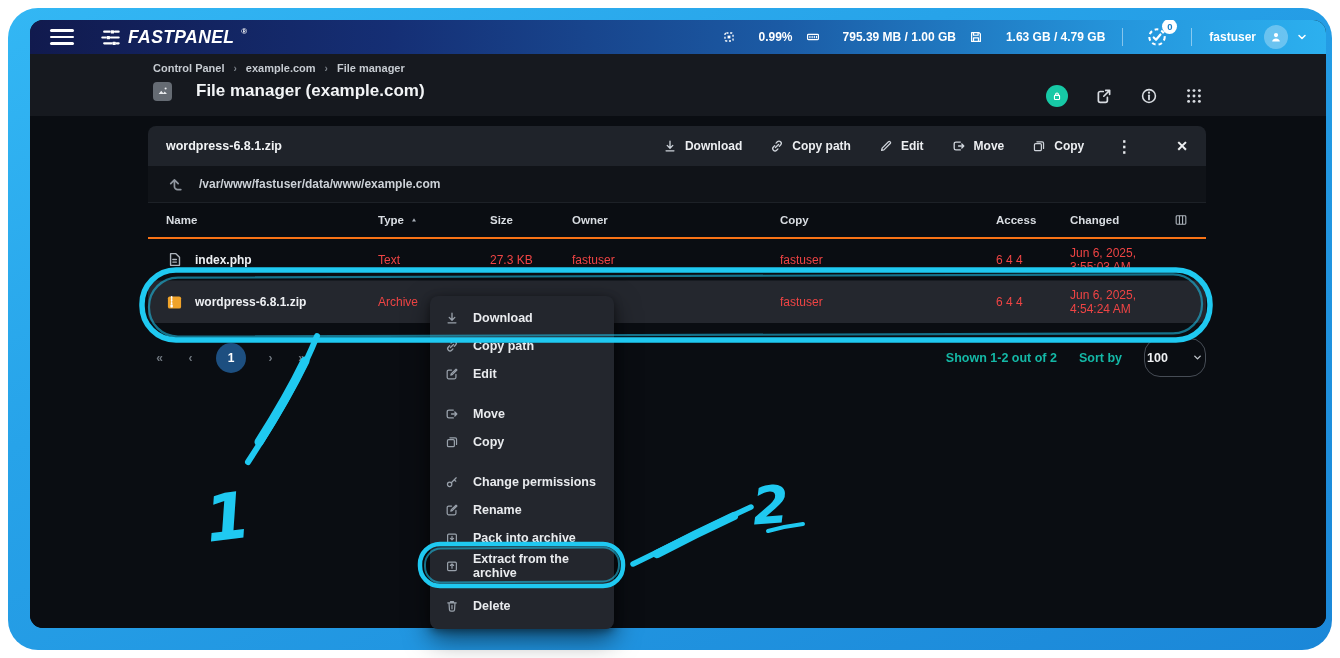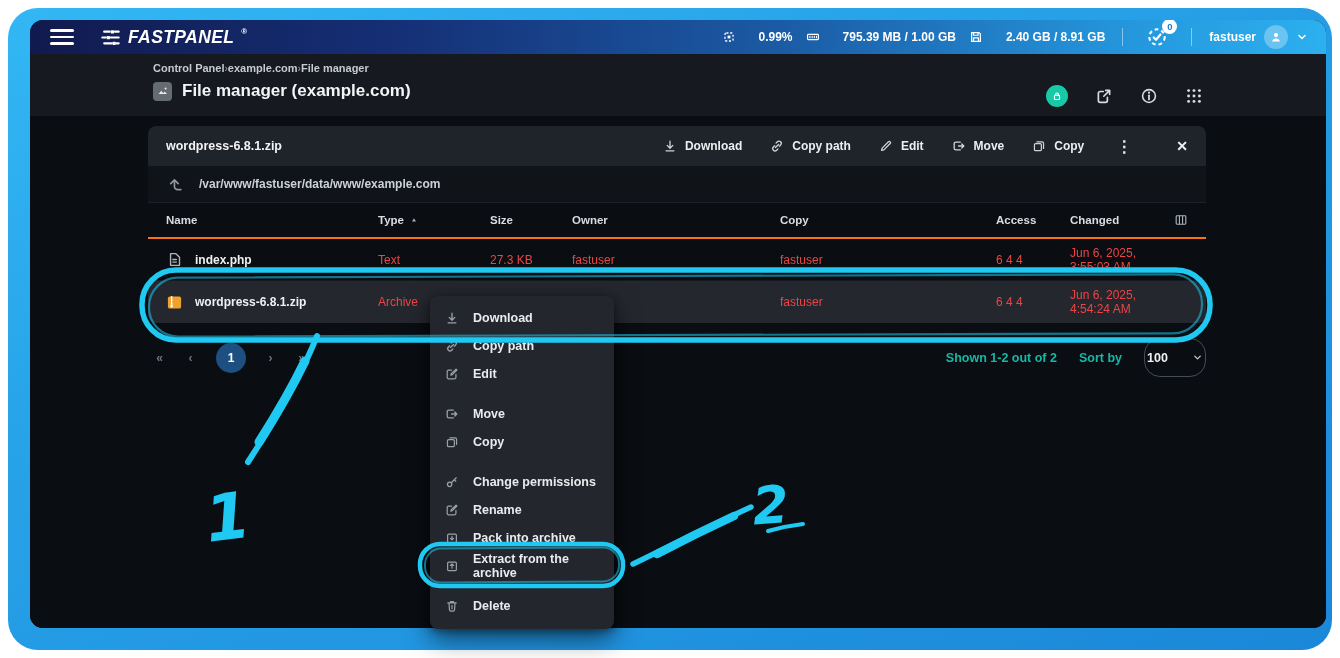--- a/index.html
+++ b/index.html
@@ -28,23 +28,23 @@
   .badge { position:absolute; top:-7px; right:-9px; min-width:15px; height:15px; border-radius:8px;
     background:#fff; color:#1b7fc6; font-size:9.5px; font-weight:800; display:flex; align-items:center; justify-content:center; padding:0 3px; }
   .user { display:flex; align-items:center; gap:8px; margin-right:4px; }
   .avatar { width:24px; height:24px; border-radius:50%; background:rgba(255,255,255,.3);
     display:flex; align-items:center; justify-content:center; }
   .ico { width:16px; height:16px; display:block; }
   .ico14 { width:14px; height:14px; display:block; }
 
   
   .page-header { height:62px; background:#16191f; padding:8px 123px 0; position:relative; }
-  .breadcrumb { display:flex; font-size:11px; font-weight:700; color:#c6cbd1; align-items:center; }
+  .breadcrumb { display:flex; gap:9px; font-size:11px; font-weight:700; color:#c6cbd1; align-items:center; }
   .crumb-sep { color:#7e848c; font-size:10px; }
-  .title-row { display:flex; align-items:center; gap:10px; margin-top:7px; }
+  .title-row { display:flex; align-items:center; gap:24px; margin-top:7px; }
   .title-icon { width:19px; height:19px; border-radius:4px; background:#656b73; display:flex; align-items:center; justify-content:center; }
   .page-title { font-size:17px; font-weight:700; color:#f2f4f6; }
   .header-icons { position:absolute; right:123px; top:31px; display:flex; align-items:center; gap:27px; color:#d8dce1; }
   .teal-circle { width:22px; height:22px; border-radius:50%; background:#17c9a6; display:flex; align-items:center; justify-content:center; color:#fff; }
 
   
   .content { position:relative; height:512px; background:#0a0d12; }
   .panel { position:absolute; left:118px; top:10px; width:1058px; }
 
   .sel-toolbar { height:40px; background:#1f232a; border-radius:8px 8px 0 0;
@@ -250,21 +250,21 @@
           <div class="stat">
             <svg class="ico14">
                 <use href="#i-ram"></use>
               </svg>
             <span>795.39 MB / 1.00 GB</span>
           </div>
           <div class="stat">
             <svg class="ico14">
                 <use href="#i-disk"></use>
               </svg>
-            <span>2.40 GB / 8.91 GB</span>
+            <span>1.63 GB / 4.79 GB</span>
           </div>
           <div class="tb-divider"></div>
           <div class="tasks-wrap">
             <svg class="ico" style="width:22px;height:22px">
                 <use href="#i-tasks"></use>
               </svg>
             <span class="badge">0</span>
           </div>
           <div class="tb-divider"></div>
           <div class="user">

